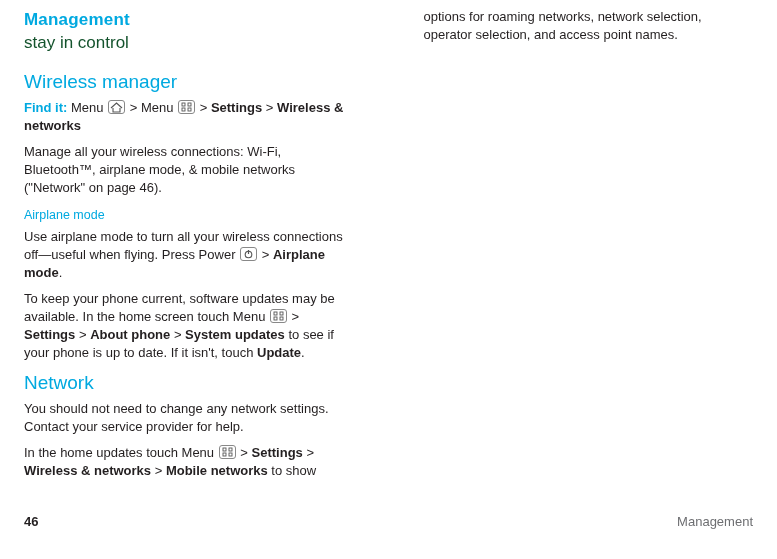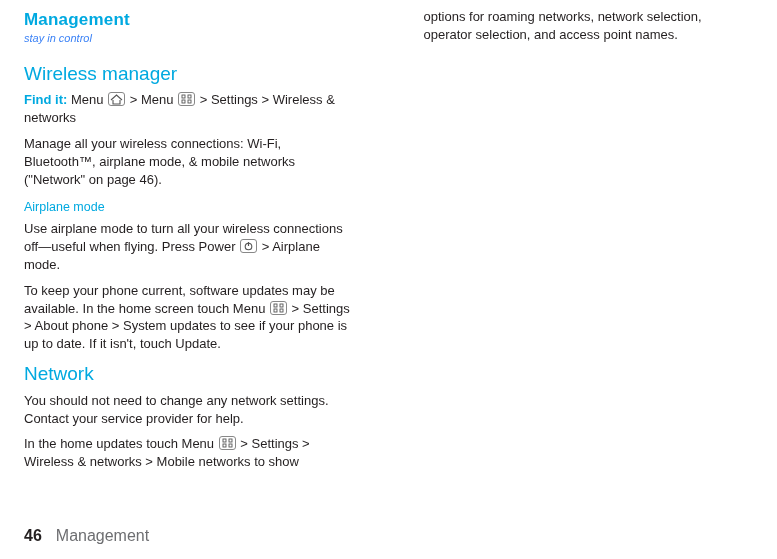--- a/index.html
+++ b/index.html
@@ -10,44 +10,43 @@
     background: #fff;
     font-family: Arial, Helvetica, sans-serif;
     font-size: 13px;
     line-height: 1.38;
     color: #231f20;
   }
   .page {
     box-sizing: border-box;
     width: 777px;
     height: 559px;
-    padding: 8px 24px 0 24px;
+    padding: 8px 24px 16px 24px;
     display: flex;
     flex-direction: column;
   }
   .columns {
     display: flex;
     gap: 70px;
     flex: 1 1 auto;
   }
   .col {
     width: 340px;
   }
   h1.title {
     margin: 0 0 0 0;
     font-size: 17px;
     font-weight: bold;
     color: #00a9e0;
     letter-spacing: 0.2px;
   }
   .tagline {
     margin: 0 0 14px 0;
-    font-style: italic;
-    color: #3b82f6;
-    font-size: 11px;
+    color: #14532d;
+    font-size: 17px;
   }
   h2.section {
     margin: 8px 0 4px 0;
     font-size: 19px;
     font-weight: normal;
     color: #00a9e0;
   }
   h3.subsection {
     margin: 10px 0 4px 0;
     font-size: 12.5px;
@@ -55,21 +54,21 @@
     color: #00a9e0;
   }
   p {
     margin: 0 0 8px 0;
   }
   .findit {
     color: #00a9e0;
     font-weight: bold;
   }
   .bold {
-    font-weight: normal;
+    font-weight: bold;
   }
   .icon {
     display: inline-block;
     vertical-align: -2px;
     border: 1px solid #888;
     border-radius: 3px;
     width: 15px;
     height: 12px;
     position: relative;
     margin: 0 1px;
@@ -77,24 +76,25 @@
   }
   .icon svg {
     position: absolute;
     top: 0; left: 0;
     width: 100%;
     height: 100%;
   }
   .footer {
     display: flex;
     align-items: baseline;
-    gap: 14px;
+    gap: 28px;
     padding: 6px 0 12px 0;
-    font-size: 16px;
+    font-size: 13px;
     color: #6d6e71;
+    justify-content: space-between;
   }
   .footer .pagenum {
     font-weight: bold;
     color: #231f20;
   }
 </style>
 </head>
 <body>
 
 <div class="page">

